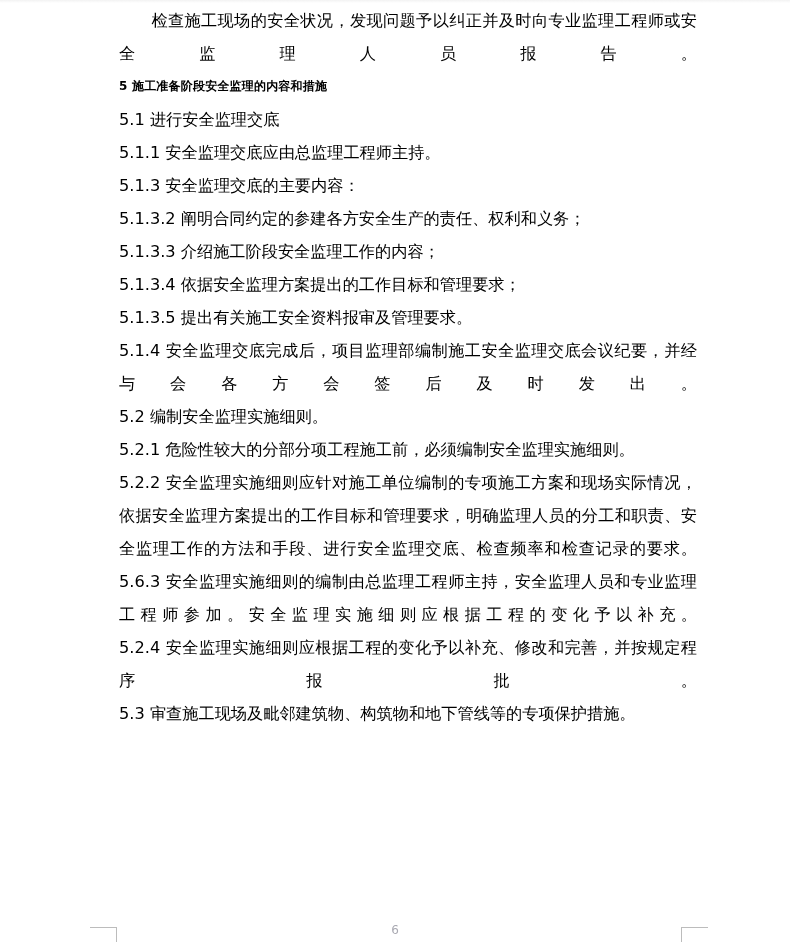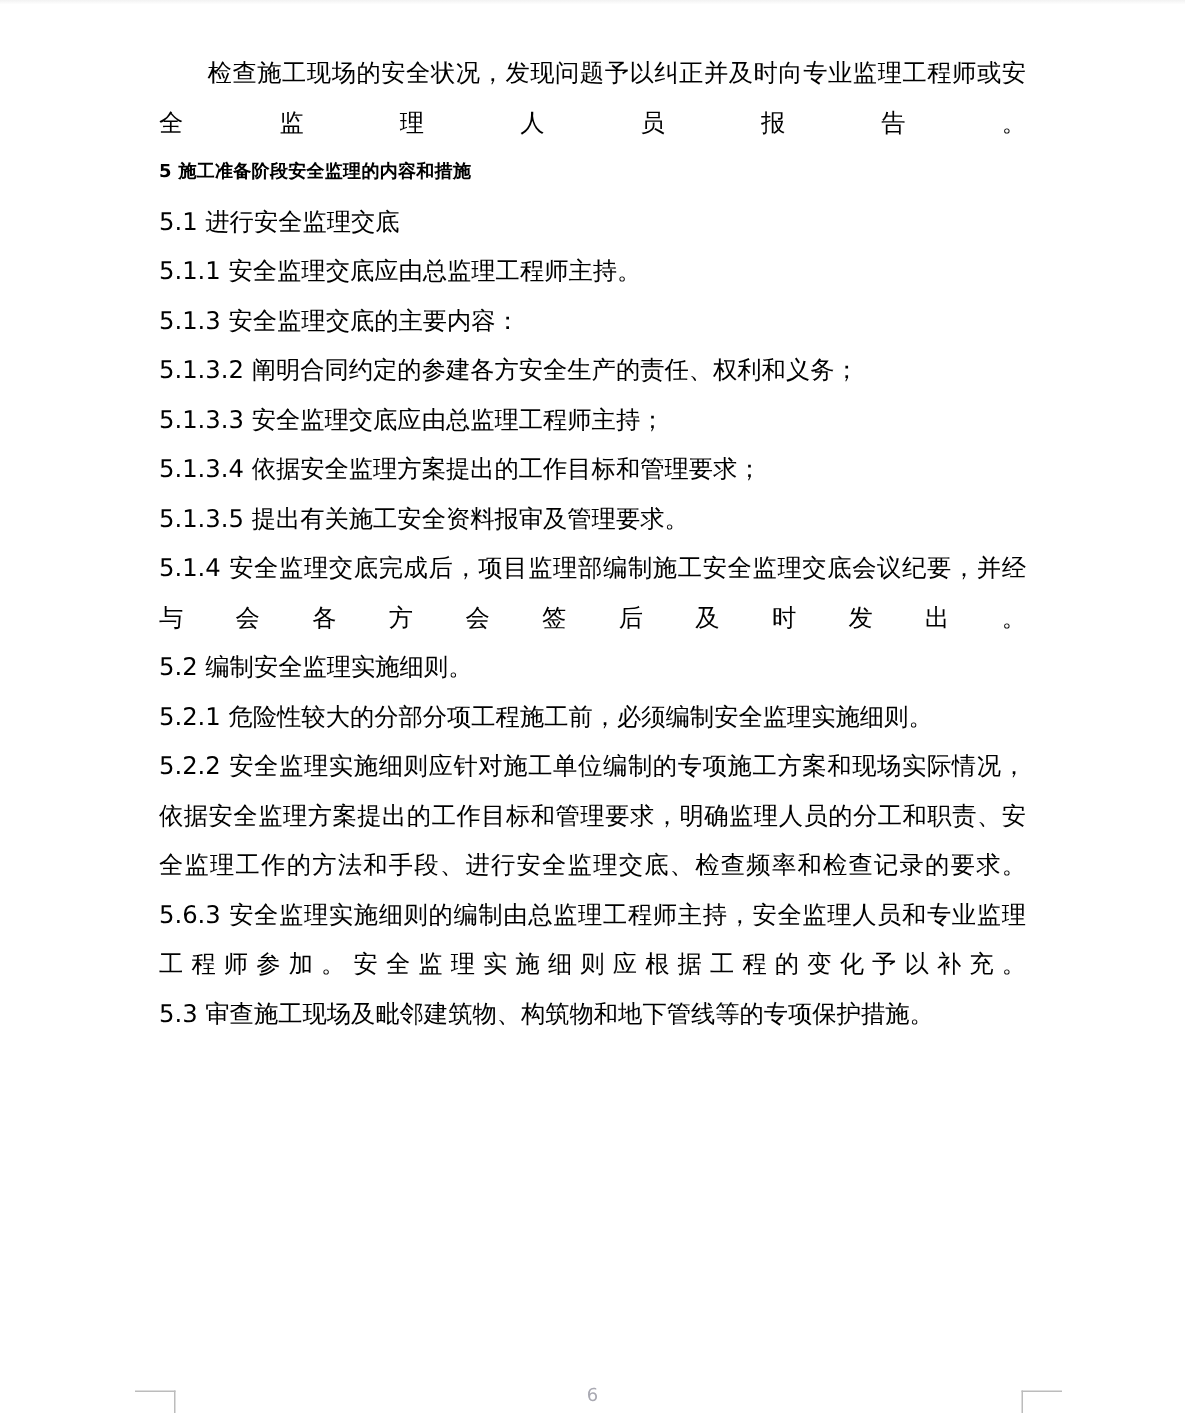--- a/index.html
+++ b/index.html
@@ -24,23 +24,22 @@
     position: absolute;
     top: 0;
     left: 0;
     width: 790px;
     height: 3px;
     background: linear-gradient(to bottom, #f2f2f2 0%, #fafafa 60%, #ffffff 100%);
   }
   .content {
     position: absolute;
     top: 4px;
-    left: 106px;
+    left: 119px;
     width: 578px;
-    margin-top: 28px;
   }
   .line {
     font-size: 16.2px;
     line-height: 33px;
     color: #000000;
     white-space: pre;
     letter-spacing: 0px;
     font-weight: normal;
   }
   .line.justify {
@@ -108,36 +107,37 @@
     <div class="line">5.1 进行安全监理交底</div>
 
     <div class="line">5.1.1 安全监理交底应由总监理工程师主持。</div>
 
 
     <div class="line">5.1.3 安全监理交底的主要内容：</div>
 
 
     <div class="line">5.1.3.2 阐明合同约定的参建各方安全生产的责任、权利和义务；</div>
 
-    <div class="line">5.1.3.3 安全监理交底应由总监理工程师主持；</div>
+    <div class="line">5.1.3.3 介绍施工阶段安全监理工作的内容；</div>
 
     <div class="line">5.1.3.4 依据安全监理方案提出的工作目标和管理要求；</div>
 
     <div class="line">5.1.3.5 提出有关施工安全资料报审及管理要求。</div>
 
     <div class="line justify">5.1.4 安全监理交底完成后，项目监理部编制施工安全监理交底会议纪要，并经与会各方会签后及时发出。</div>
 
     <div class="line">5.2 编制安全监理实施细则。</div>
 
     <div class="line">5.2.1 危险性较大的分部分项工程施工前，必须编制安全监理实施细则。</div>
 
     <div class="line justify">5.2.2 安全监理实施细则应针对施工单位编制的专项施工方案和现场实际情况，依据安全监理方案提出的工作目标和管理要求，明确监理人员的分工和职责、安全监理工作的方法和手段、进行安全监理交底、检查频率和检查记录的要求。</div>
 
     <div class="line justify">5.6.3 安全监理实施细则的编制由总监理工程师主持，安全监理人员和专业监理工程师参加。安全监理实施细则应根据工程的变化予以补充。</div>
 
+    <div class="line justify">5.2.4 安全监理实施细则应根据工程的变化予以补充、修改和完善，并按规定程序报批。</div>
 
     <div class="line">5.3 审查施工现场及毗邻建筑物、构筑物和地下管线等的专项保护措施。</div>
 
   </div>
 
   <div class="footer">
     <div class="crop-mark left"></div>
     <div class="crop-mark right"></div>
     <div class="page-number">6</div>
   </div>

